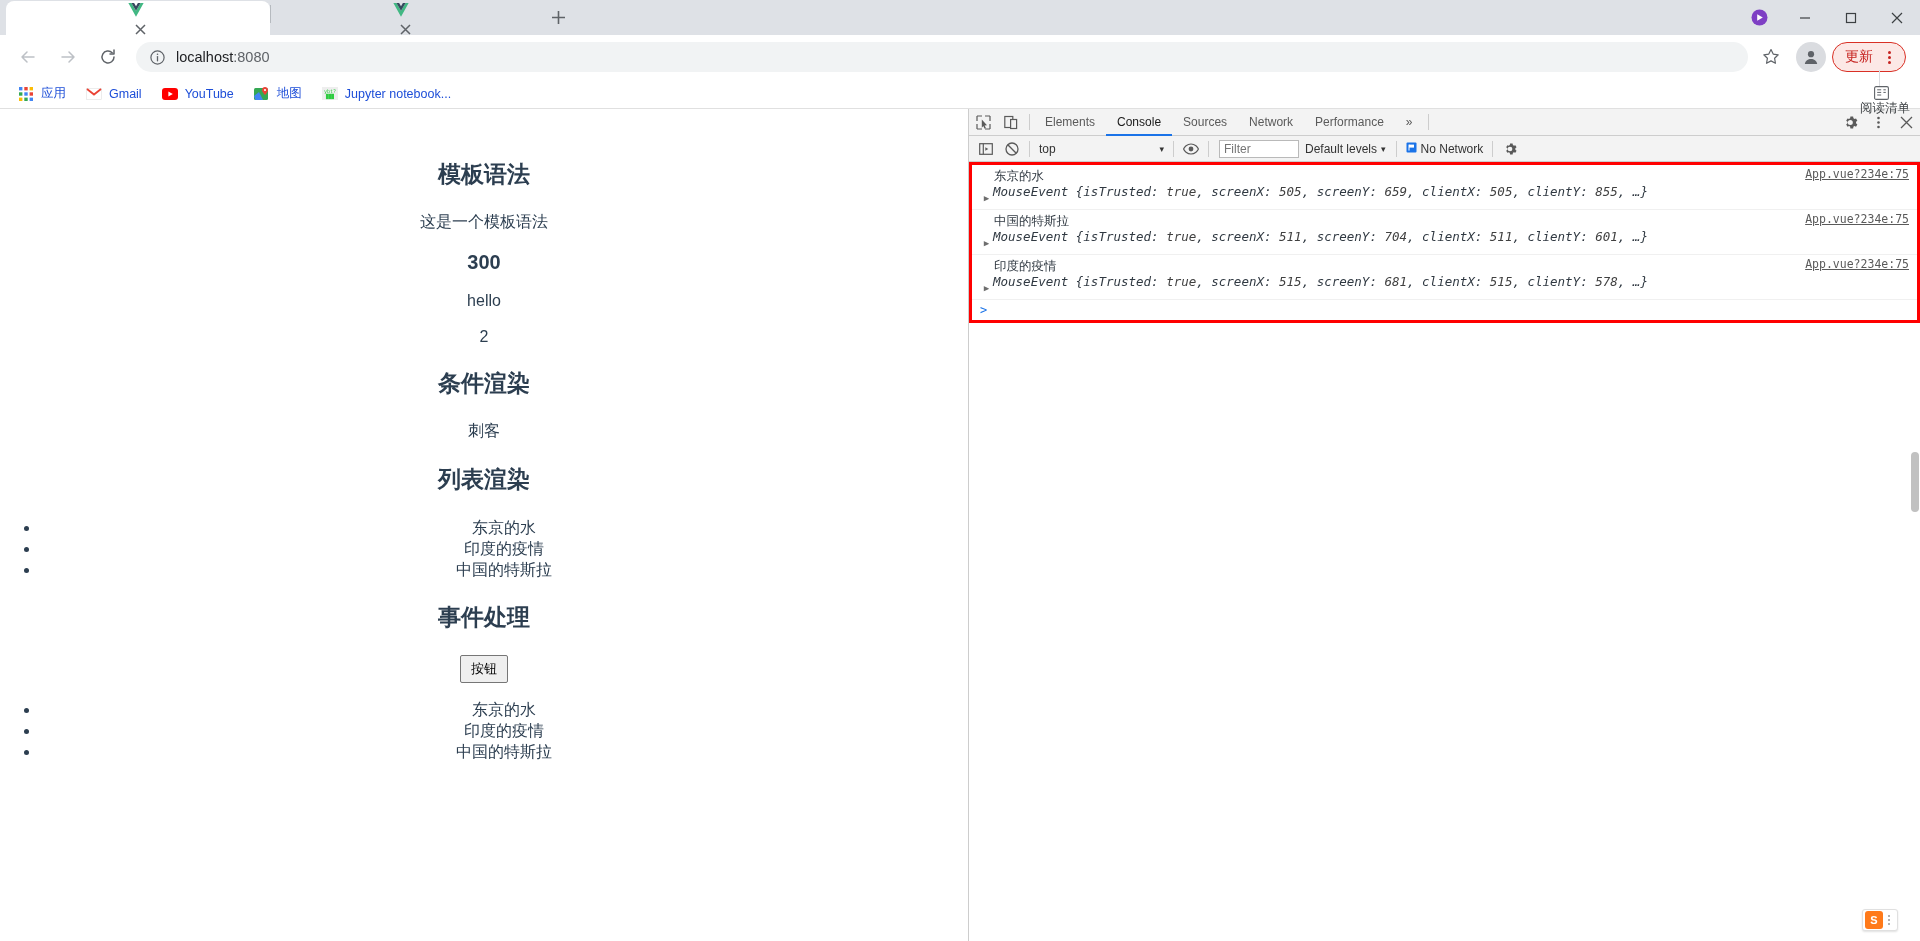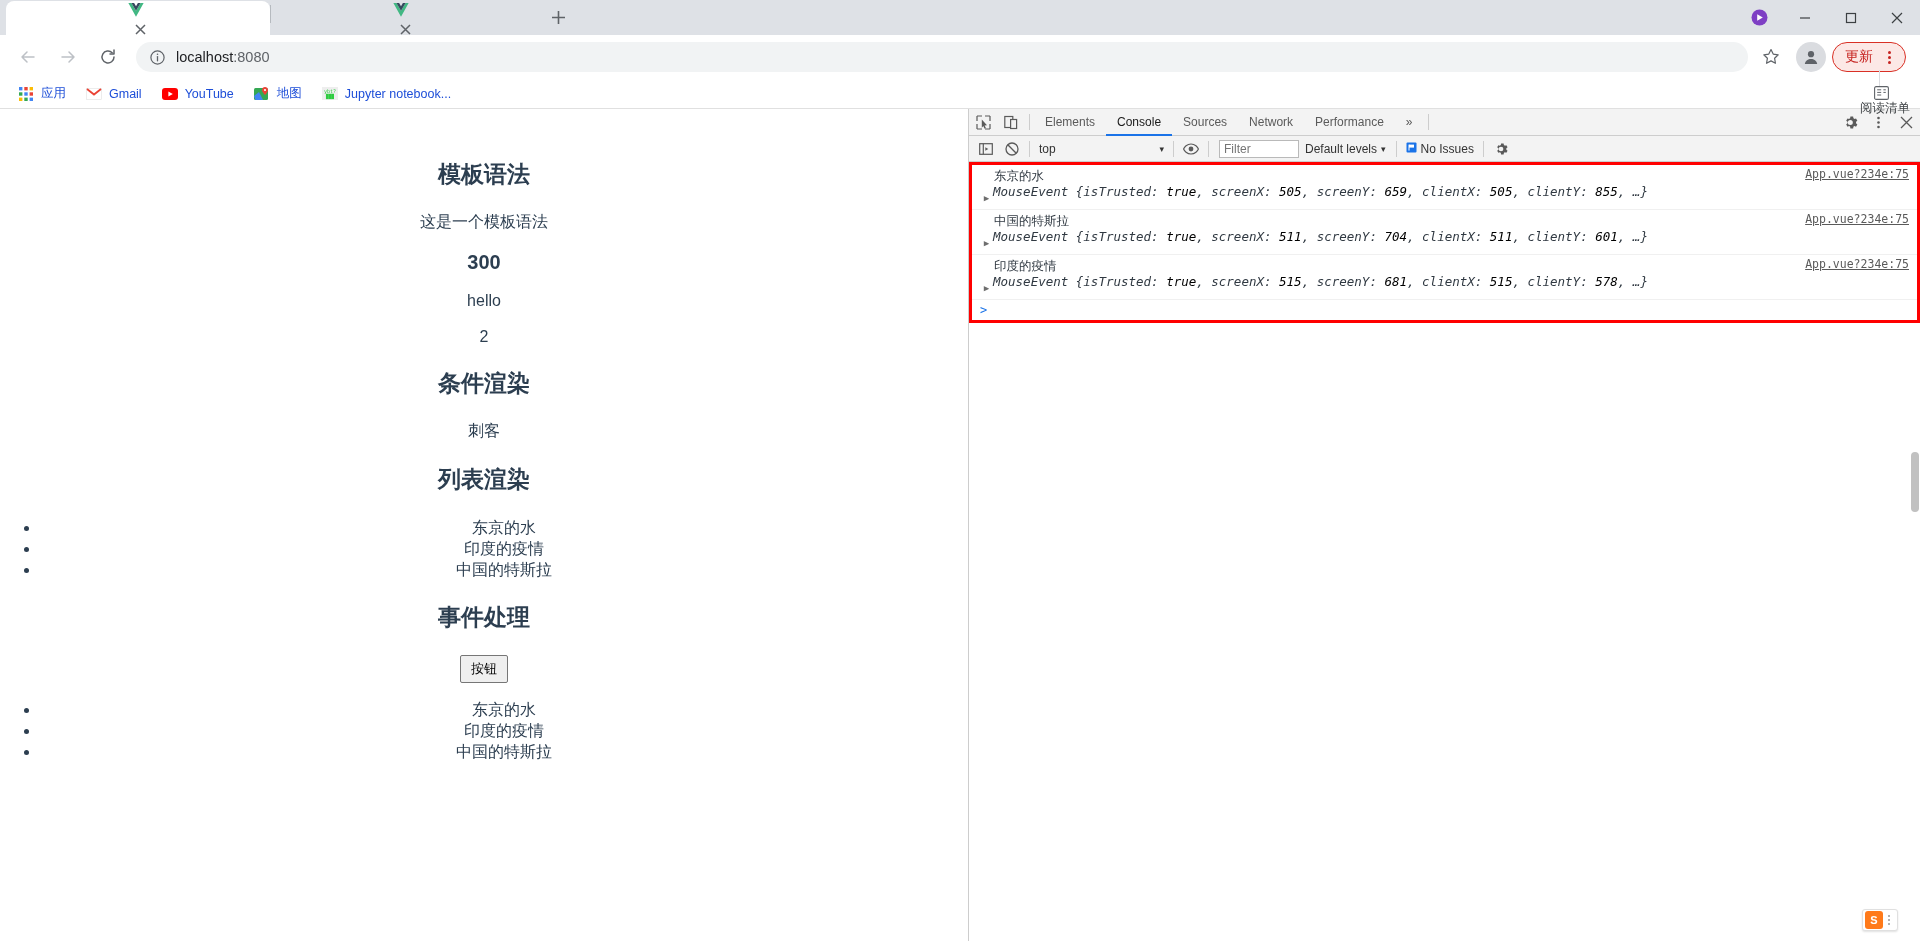--- a/index.html
+++ b/index.html
@@ -407,21 +407,21 @@
   }
   .arrow {
     width: 13px; flex: 0 0 13px;
     color: #6e6e6e;
     font-size: 9px;
     padding-top: 7px;
     text-align: center;
   }
   .obj-text { font-style: italic; }
   .obj-text .k { font-style: italic; color: #303942; }
-  .obj-text .v { color: #000000; font-style: italic; }
+  .obj-text .v { color: #404040; font-style: italic; }
   .obj-text .cls { color: #303942; font-style: italic; }
   .prompt-row {
     display: flex;
     align-items: center;
     height: 20px;
     padding-left: 8px;
     color: #1a73e8;
     font-family: "DejaVu Sans Mono", monospace;
     font-size: 12px;
   }
@@ -767,21 +767,21 @@
       </div>
       <div class="cb-sep"></div>
       <div class="cb-issues">
         <span>
           <svg width="11" height="11" viewBox="0 0 11 11">
               <rect x="0.5" y="0.5" width="10" height="10" rx="1" fill="#1a73e8"></rect>
               <path d="M3 2.6h5v3H3z" fill="#fff"></path>
               <path d="M3 2.6v6" stroke="#fff" stroke-width="1"></path>
             </svg>
         </span>
-        <span>No Issues</span>
+        <span>No Network</span>
       </div>
       <div class="cb-sep"></div>
       <div class="cb-ico">
         <svg width="14" height="14" viewBox="0 0 16 16">
             <path d="M8 5.3a2.7 2.7 0 1 0 0 5.4 2.7 2.7 0 0 0 0-5.4zm6.1 3.6l1.4 1.1-1.4 2.4-1.7-.6q-.5.4-1.1.7l-.3 1.8H8.1l-.3-1.8q-.6-.3-1.1-.7l-1.7.6-1.4-2.4L5 8.9q0-.5 0-.9t0-.9L3.6 6l1.4-2.4 1.7.6q.5-.4 1.1-.7l.3-1.8h2.9l.3 1.8q.6.3 1.1.7l1.7-.6 1.4 2.4-1.4 1.1q0 .4 0 .9t0 .9z" fill="#5a5a5a"></path>
           </svg>
       </div>
     </div>
 
     <div class="dt-console">

